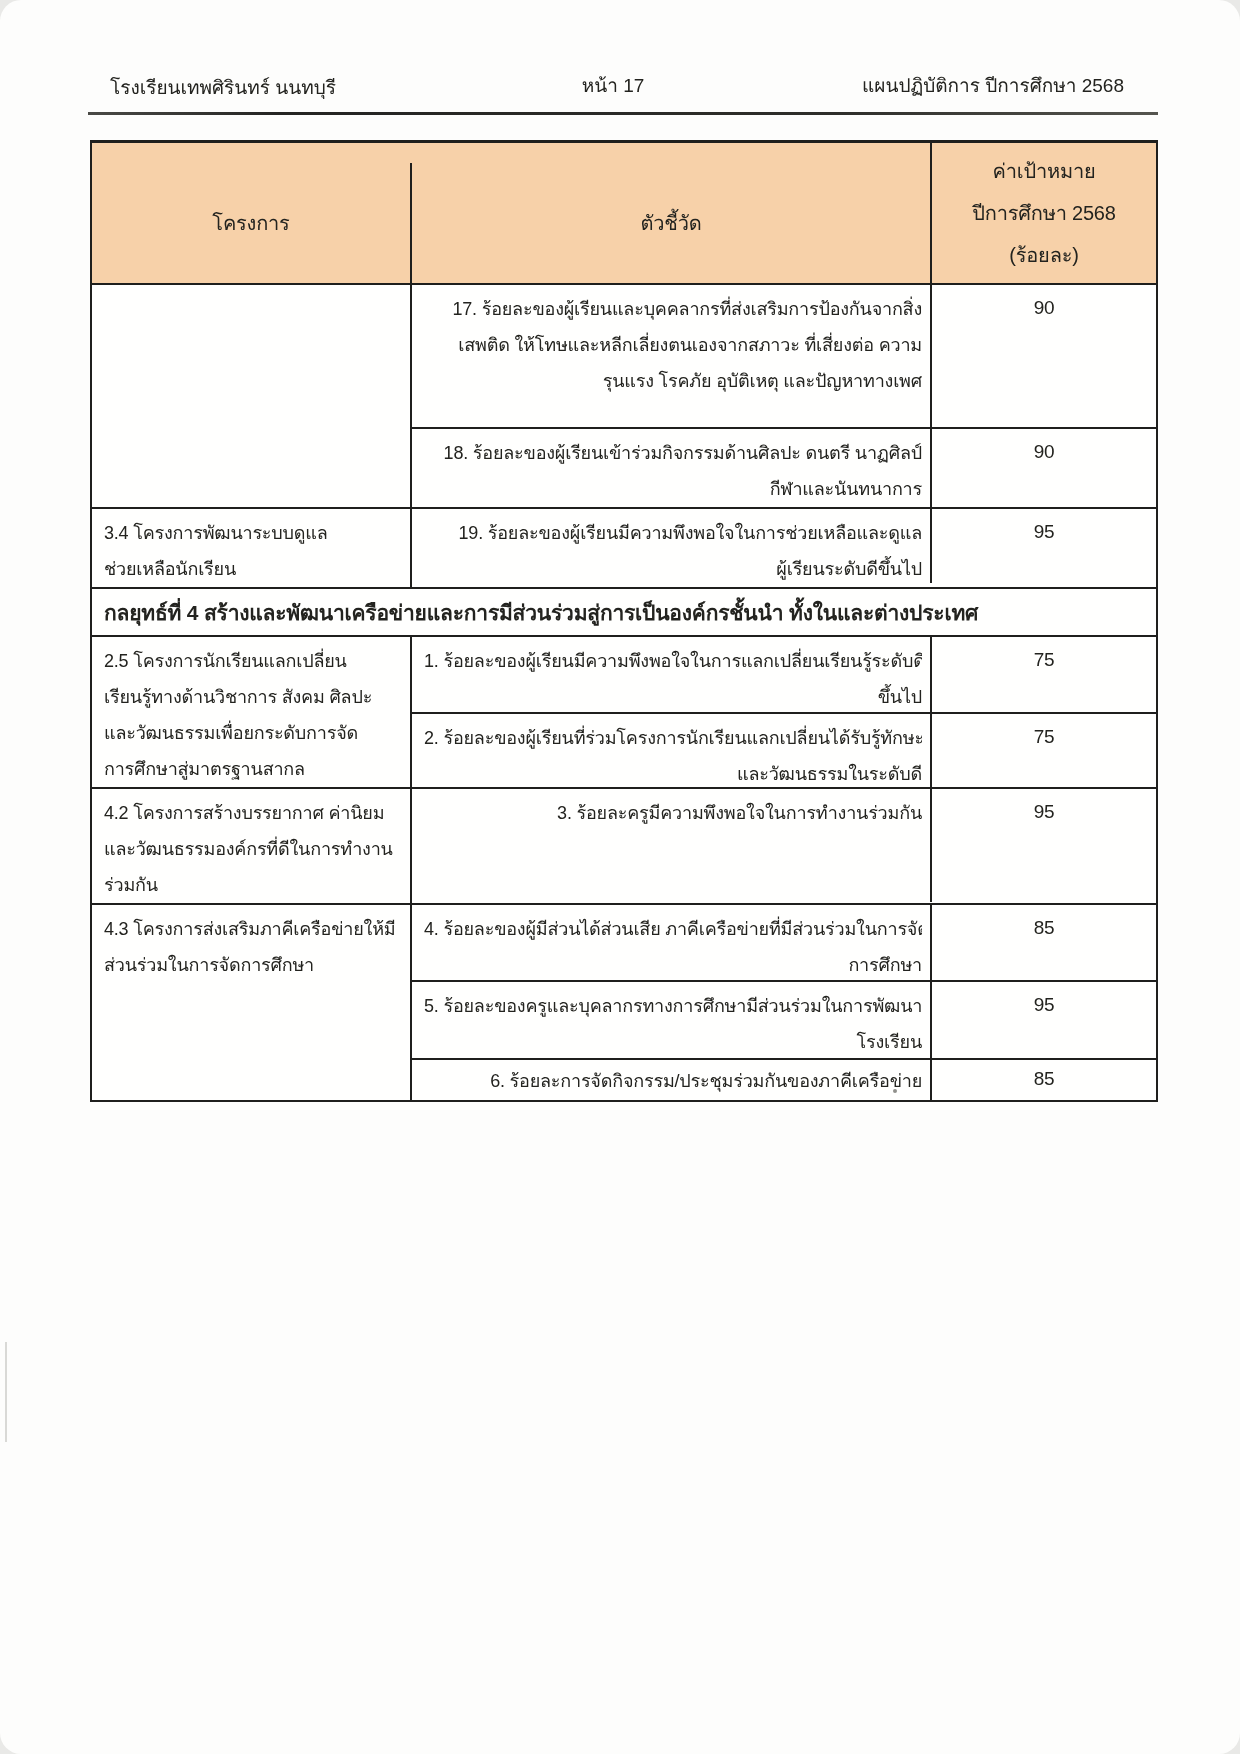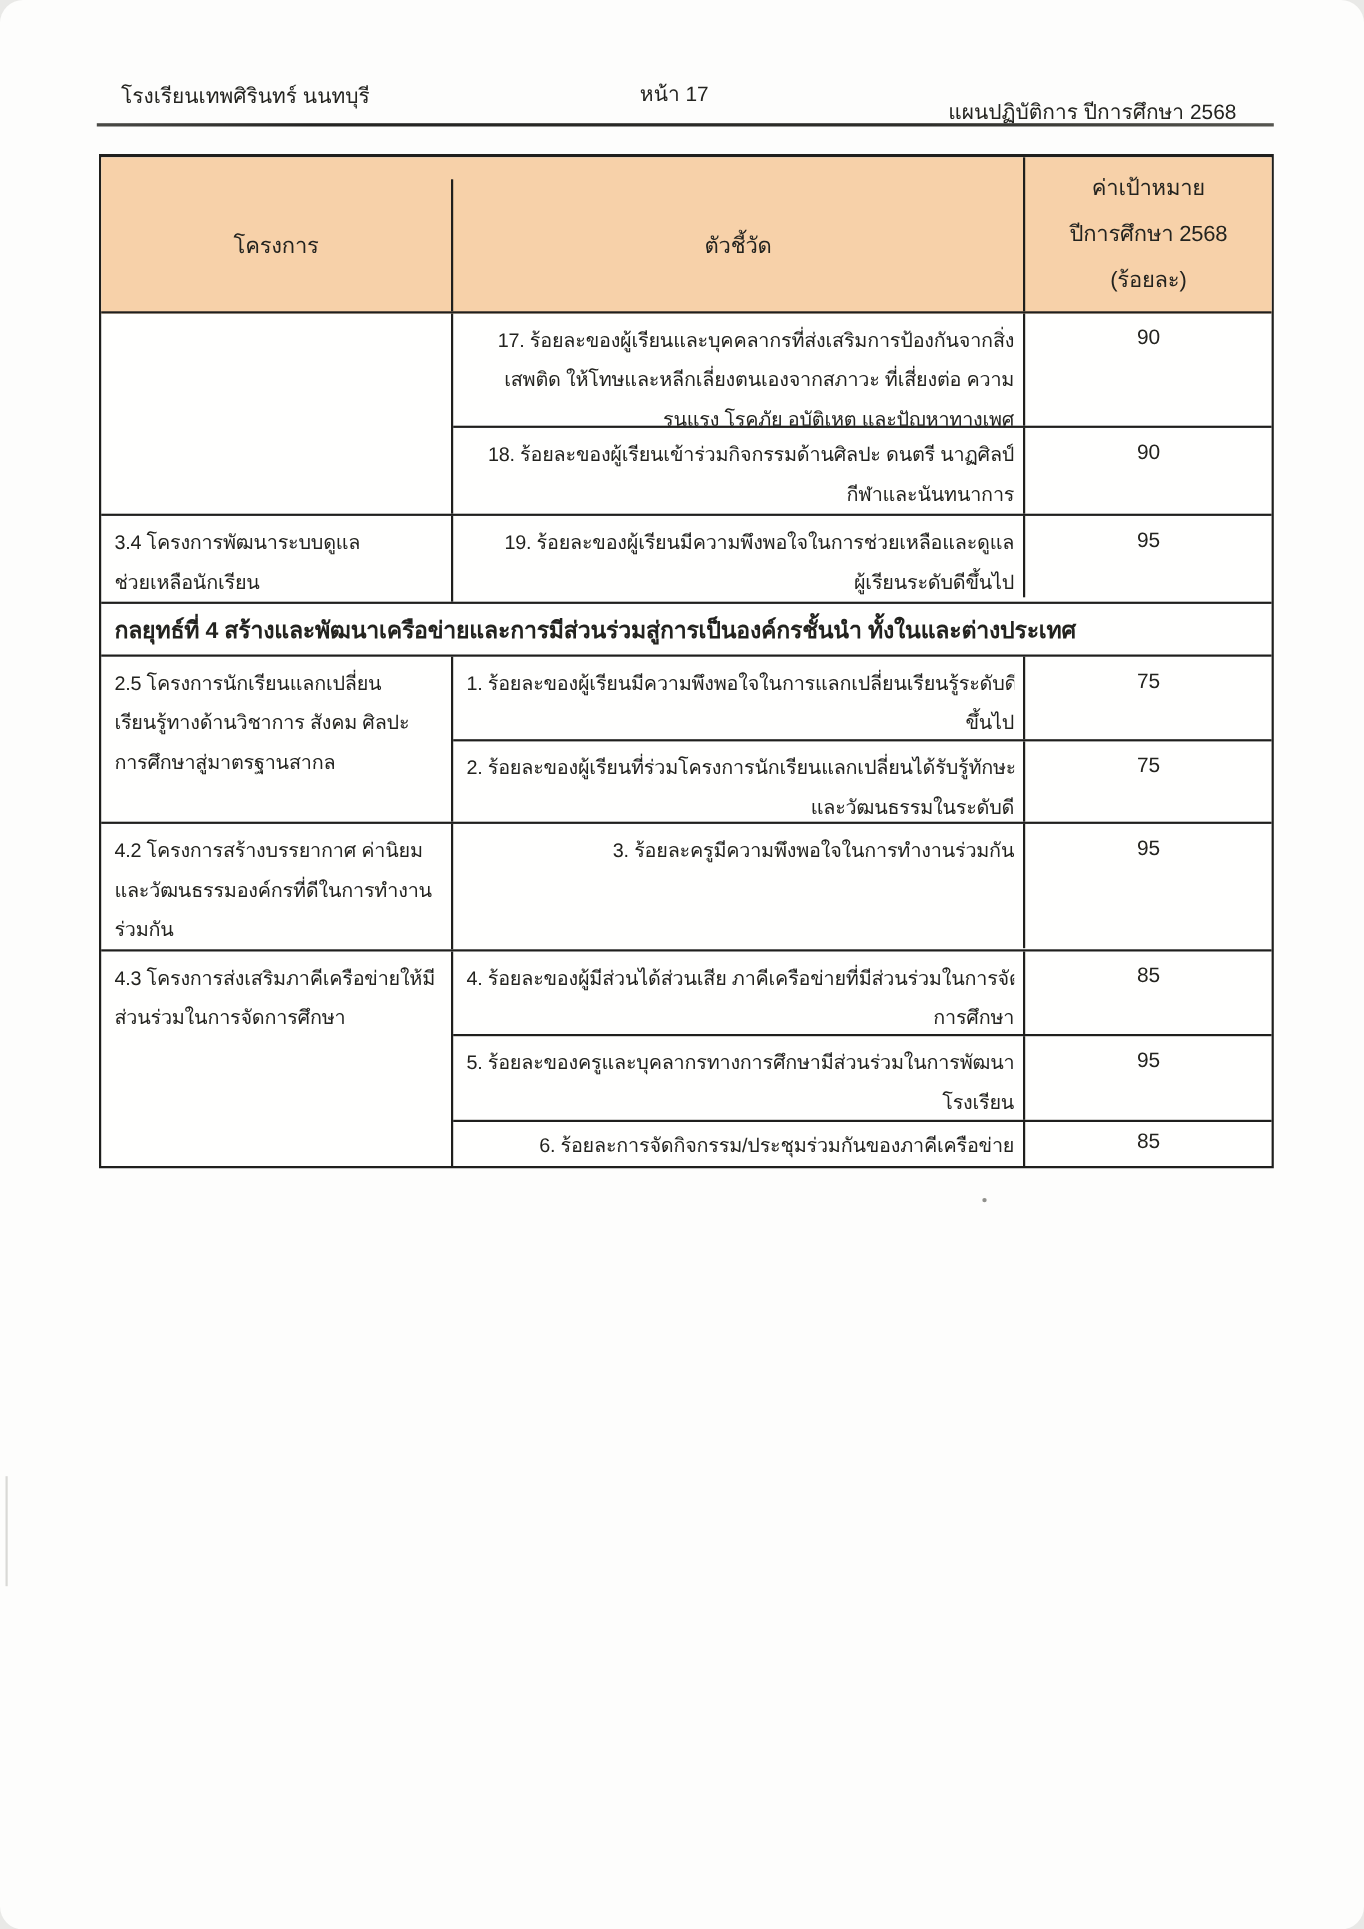--- a/index.html
+++ b/index.html
@@ -6,21 +6,21 @@
   html,body { background:#e9e9e7; }
   body { font-family:"Liberation Sans","DejaVu Sans",sans-serif; }
   .page {
     position:relative; width:1240px; height:1754px; margin:0 auto;
     background:#fdfdfc; color:#23231f; overflow:hidden;border-radius:21px;
   }
   
   .pg-header { position:absolute; left:90px; top:70px; width:1046px; height:32px; font-size:19px; }
   .ph-left   { position:absolute; left:20px; top:2px; white-space:nowrap; }
   .ph-center { position:absolute; left:0; right:0; top:0; text-align:center; white-space:nowrap; }
-  .ph-right  { position:absolute; right:12px; top:16px; white-space:nowrap; }
+  .ph-right  { position:absolute; right:12px; top:0; white-space:nowrap; }
   .pg-rule   { position:absolute; left:88px; top:112px; width:1070px; height:3px;
                background:linear-gradient(90deg,#4a4a46,#242422 18%,#2e2e2a 70%,#55554f); }
   
   .tbl {
     position:absolute; left:90px; top:140px; width:1068px;
     border:2px solid var(--border,#1f1f1d); border-top-width:3px;
     background:#fffffe; font-size:18px; letter-spacing:-0.2px;
   }
   .row { display:flex; border-bottom:2px solid var(--border,#1f1f1d); }
   .tbl > .row:last-child { border-bottom:none; }
@@ -73,21 +73,21 @@
       <div class="c3">
         <div>ค่าเป้าหมาย</div>
         <div>ปีการศึกษา 2568</div>
         <div>(ร้อยละ)</div>
       </div>
     </div>
 
     <div class="row">
       <div class="c1 pcell"></div>
       <div class="rcol">
-        <div class="irow" style="height:102px">
+        <div class="irow" style="height:142px">
           <div class="c2 icell">
             <div class="ln">17. ร้อยละของผู้เรียนและบุคคลากรที่ส่งเสริมการป้องกันจากสิ่ง</div>
             <div class="ln">เสพติด ให้โทษและหลีกเลี่ยงตนเองจากสภาวะ ที่เสี่ยงต่อ ความ</div>
             <div class="ln">รุนแรง โรคภัย อุบัติเหตุ และปัญหาทางเพศ</div>
           </div>
           <div class="c3 vcell">90</div>
         </div>
         <div class="irow" style="height:80px">
           <div class="c2 icell">
             <div class="ln">18. ร้อยละของผู้เรียนเข้าร่วมกิจกรรมด้านศิลปะ ดนตรี นาฏศิลป์</div>
@@ -113,20 +113,21 @@
         </div>
       </div>
     </div>
 
     <div class="srow">กลยุทธ์ที่ 4 สร้างและพัฒนาเครือข่ายและการมีส่วนร่วมสู่การเป็นองค์กรชั้นนำ ทั้งในและต่างประเทศ</div>
 
     <div class="row">
       <div class="c1 pcell">
         <div class="ln">2.5 โครงการนักเรียนแลกเปลี่ยน</div>
         <div class="ln">เรียนรู้ทางด้านวิชาการ สังคม ศิลปะ</div>
+        <div class="ln">และวัฒนธรรมเพื่อยกระดับการจัด</div>
         <div class="ln">การศึกษาสู่มาตรฐานสากล</div>
       </div>
       <div class="rcol">
         <div class="irow" style="height:75px">
           <div class="c2 icell">
             <div class="ln">1. ร้อยละของผู้เรียนมีความพึงพอใจในการแลกเปลี่ยนเรียนรู้ระดับดี</div>
             <div class="ln">ขึ้นไป</div>
           </div>
           <div class="c3 vcell">75</div>
         </div>

